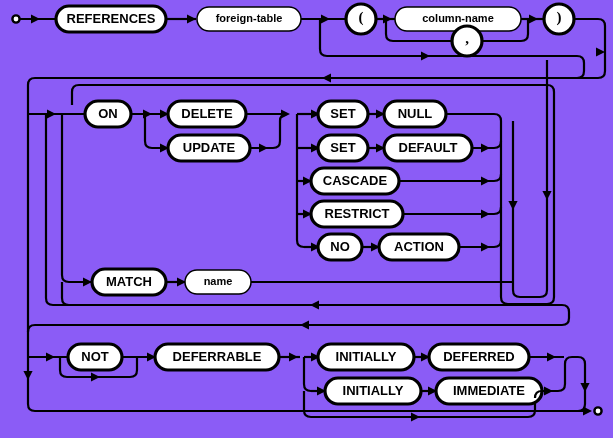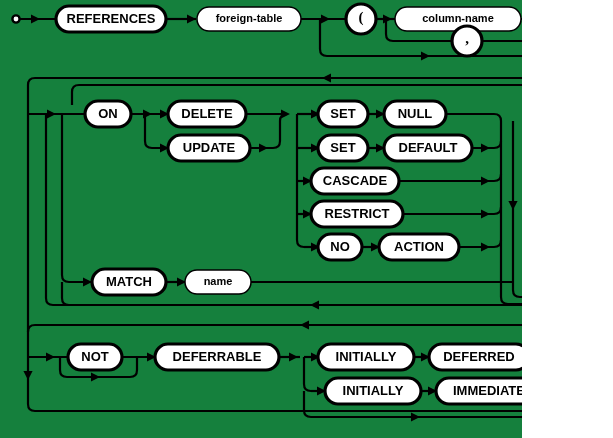--- a/index.html
+++ b/index.html
@@ -1,17 +1,17 @@
 <!DOCTYPE html>
 <html><head>
 <meta charset="utf-8">
 <style>
   html,body{margin:0;padding:0;background:#ffffff;}
   body{font-family:"Liberation Sans",sans-serif;}
-  #diagram-wrap{position:relative;width:522px;height:438px;background:#15803d;overflow:hidden;}
+  #diagram-wrap{position:relative;width:613px;height:438px;background:#8b5cf6;overflow:hidden;}
   svg#railroad{display:block;width:613px;height:438px;}
   .track{fill:none;stroke:#000000;stroke-width:2.2;stroke-linecap:butt;stroke-linejoin:round;}
   .term{fill:#ffffff;stroke:#000000;stroke-width:3.2;}
   .nonterm{fill:#ffffff;stroke:#000000;stroke-width:1.5;}
   .arrowhead{fill:#000000;stroke:none;}
   .endcap{fill:#ffffff;stroke:#000000;stroke-width:2.4;}
   text.lbl{font-family:"Liberation Sans",sans-serif;font-weight:bold;font-size:13px;fill:#000000;text-anchor:middle;dominant-baseline:middle;}
   text.lbl-nt{font-family:"Liberation Sans",sans-serif;font-weight:bold;font-size:11px;fill:#000000;text-anchor:middle;dominant-baseline:middle;}
   text.lbl-paren{font-family:"Liberation Serif",serif;font-weight:bold;font-size:15px;fill:#000000;text-anchor:middle;dominant-baseline:middle;}
 </style>

